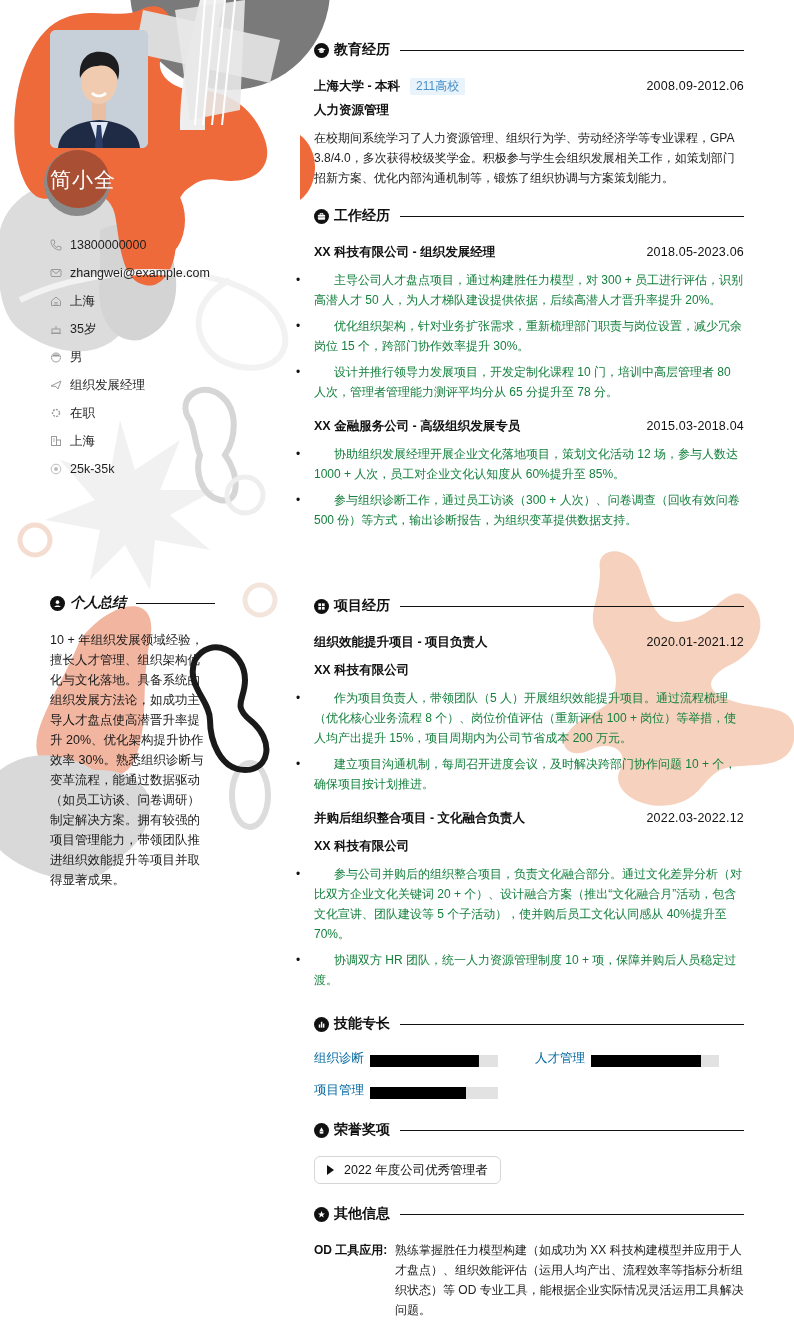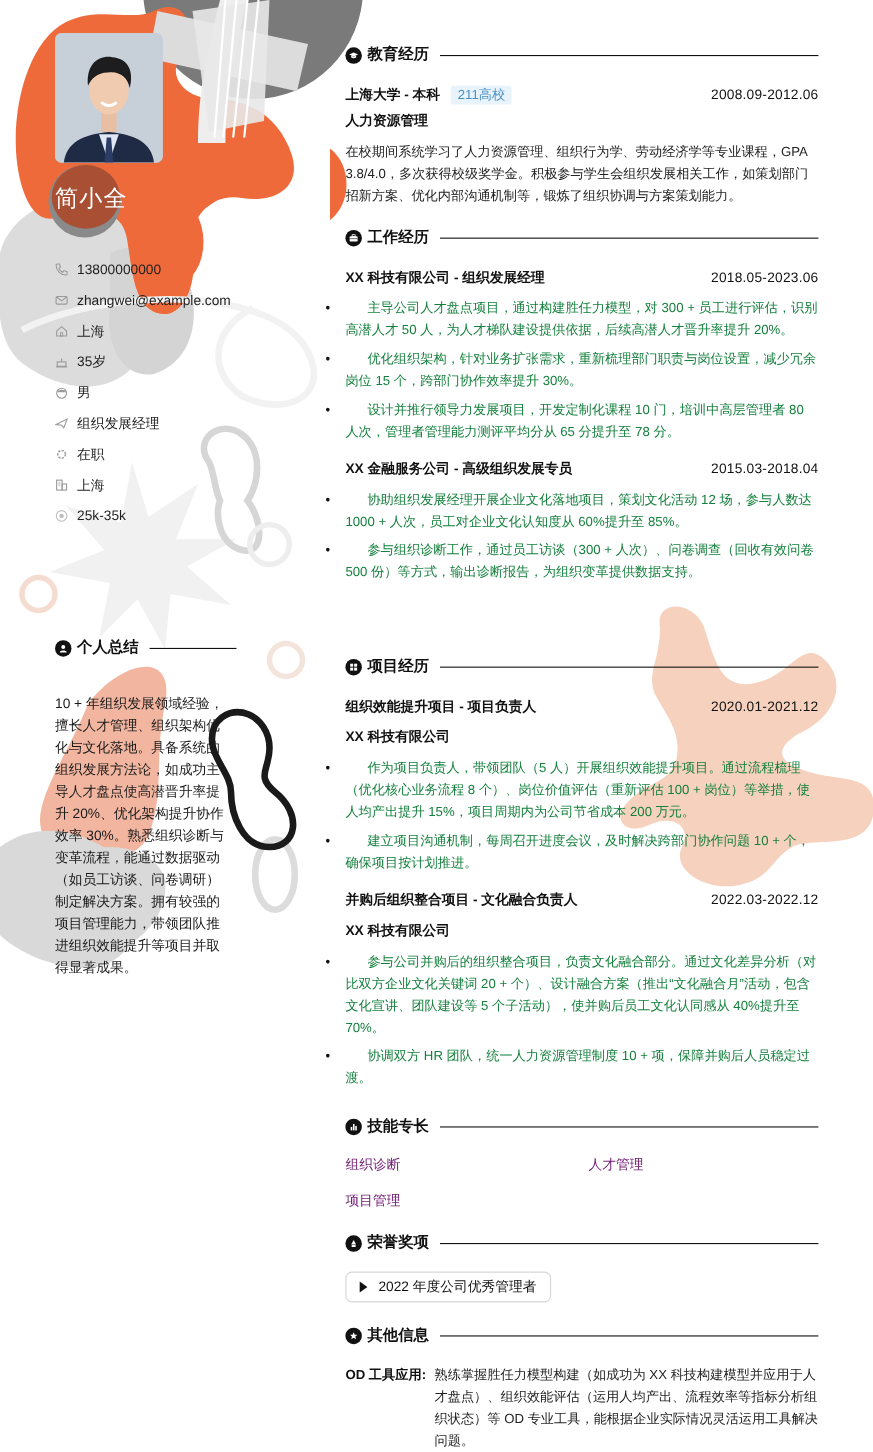--- a/index.html
+++ b/index.html
@@ -13,42 +13,42 @@
   .photo { position: absolute; left: 50px; top: 30px; width: 98px; height: 118px; border-radius: 6px; overflow: hidden; background: #c9d0da; }
   .name-badge { position: absolute; left: 44px; top: 150px; width: 66px; height: 66px; border-radius: 50%; background: #8a8a8a; }
   .name-badge .inner { position: absolute; left: 3px; top: 0px; width: 62px; height: 58px; border-radius: 50%; background: #a84f34; }
   .name-text { position: absolute; left: 50px; top: 166px; font-size: 21px; color: #ffffff; letter-spacing: 1px; font-weight: 500; }
 
   .info-list { position: absolute; left: 50px; top: 231px; list-style: none; }
   .info-item { display: flex; align-items: center; height: 28px; font-size: 12.5px; color: #1f1f1f; }
   .info-icon { width: 12px; height: 12px; margin-right: 8px; display: inline-flex; align-items: center; justify-content: center; color: #9a9a9a; }
   .info-icon svg { width: 12px; height: 12px; }
 
-  .summary-head { position: absolute; left: 50px; top: 580px; width: 165px; display: flex; align-items: center; }
+  .summary-head { position: absolute; left: 50px; top: 594px; width: 165px; display: flex; align-items: center; font-style: italic; }
   .sec-icon { width: 15px; height: 15px; border-radius: 50%; background: #111; display: inline-flex; align-items: center; justify-content: center; margin-right: 5px; flex-shrink: 0; }
   .sec-icon svg { width: 9px; height: 9px; }
   .sec-title { font-size: 14px; font-weight: bold; color: #111; white-space: nowrap; }
   .sec-line { flex: 1; height: 1px; background: #111; margin-left: 10px; }
   .summary-text { position: absolute; left: 50px; top: 630px; width: 160px; font-size: 12.5px; line-height: 20px; color: #1a1a1a; }
 
   
   .right { position: absolute; left: 314px; top: 0; width: 430px; }
   .section { position: absolute; left: 0; width: 430px; }
   .section-head { display: flex; align-items: center; height: 20px; }
   .row { display: flex; justify-content: space-between; align-items: center; height: 20px; font-size: 12.5px; font-weight: bold; color: #111; }
   .row .date { font-weight: normal; letter-spacing: 0.2px; text-align: right; }
   .tag { display: inline-block; margin-left: 10px; padding: 0 6px; height: 17px; line-height: 17px; font-size: 12px; font-weight: normal; color: #4a90c8; background: #e8f3fb; border-radius: 2px; }
   .sub { font-size: 12.5px; font-weight: bold; color: #111; height: 20px; line-height: 20px; }
   .para { font-size: 12px; line-height: 20px; color: #222; }
   .bullets { list-style: none; }
   .bullets li { position: relative; font-size: 12px; line-height: 20px; color: #15803d; text-indent: 20px; margin-bottom: 6px; }
   .bullets li::before { content: "•"; position: absolute; left: -20px; text-indent: 0; top: 0; width: 20px; font-size: 12px; color: #111; padding-left: 2px; }
 
   .skills { position: relative; height: 60px; }
-  .skill { position: absolute; display: flex; align-items: flex-start; height: 16px; font-size: 12.5px; color: #701a75; flex-direction: column; }
+  .skill { position: absolute; display: flex; align-items: flex-end; height: 16px; font-size: 12.5px; color: #0369a1; }
   .skill .label { width: 56px; }
   .bar { position: relative; width: 128px; height: 12px; background: #e2e2e2; overflow: hidden; }
   .bar .fill { position: absolute; left: 0; top: 0; height: 12px; background: #000; clip-path: polygon(0 0, 100% 0, calc(100% - 0px) 100%, 0 100%); }
   .bar .fill::after { content: ""; position: absolute; right: -5px; top: 0; width: 10px; height: 12px; background: #000; transform: skewX(20deg); }
 
   .award { display: inline-flex; align-items: center; height: 28px; padding: 0 12px 0 12px; border: 1px solid #d6d6d6; border-radius: 6px; font-size: 12.5px; color: #111; background: #fff; }
   .award .tri { width: 0; height: 0; border-left: 7px solid #111; border-top: 5px solid transparent; border-bottom: 5px solid transparent; margin-right: 10px; }
 
   .other-row { display: flex; font-size: 12px; line-height: 20px; color: #222; }
   .other-row .k { font-weight: bold; color: #111; white-space: nowrap; width: 81px; }

